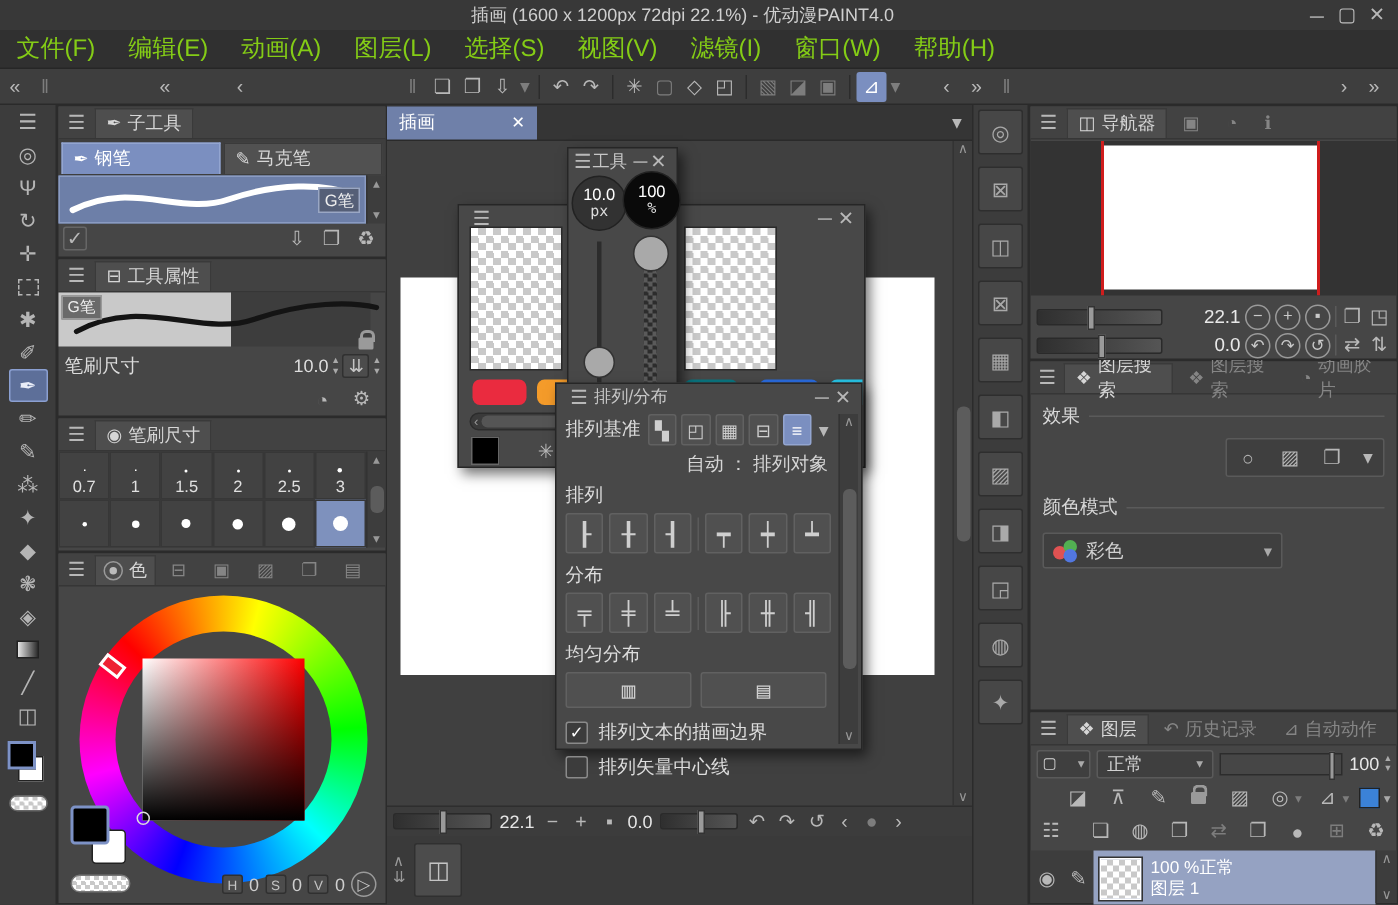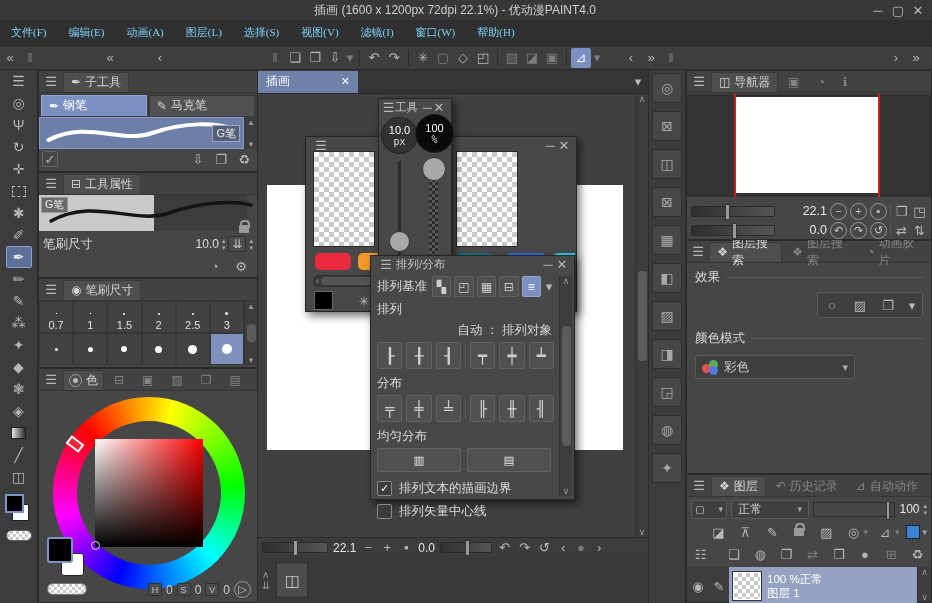--- a/index.html
+++ b/index.html
@@ -15,21 +15,21 @@
          background:#4c4c4c; border:1px solid #303030; color:#c4c4c4; border-radius:2px; }
   .dim { color:#7d7d7d; }
   .sel-blue { background:#7b8fc0 !important; color:#fff !important; border-color:#93a5d0 !important; }
   .chk   { background:repeating-conic-gradient(#c9c9c9 0% 25%, #ffffff 0% 50%); background-size:10px 10px; }
   .chk6  { background-size:6px 6px; }
   .chk8  { background-size:8px 8px; }
   .chkdk { background:repeating-conic-gradient(#2c2c2c 0% 25%, #5a5a5a 0% 50%); background-size:8px 8px; }
   
   .titlebar { left:0; top:0; width:932px; height:20px; background:#383838; }
   .menubar  { left:0; top:20px; width:932px; height:26px; background:#303030; border-bottom:1px solid #262626; }
-  .menubar .mi { padding:0 11px; height:26px; display:inline-flex; align-items:center; color:#7dd3fc; font-size:11px;font-family:Liberation Serif, serif; }
+  .menubar .mi { padding:0 11px; height:26px; display:inline-flex; align-items:center; color:#84cc16; font-size:16px; }
   .toolbar  { left:0; top:46px; width:932px; height:24px; background:#3e3e3e; border-bottom:1px solid #2a2a2a; }
   .tb-sep { width:1px; height:16px; background:#2c2c2c; margin:0 4px; }
   
   .panel { background:#464646; border:1px solid #2b2b2b; }
   .phead { height:22px; display:flex; align-items:center; background:#424242; border-bottom:1px solid #363636; padding:0 2px; gap:2px; }
   .ptab  { height:20px; display:inline-flex; align-items:center; gap:4px; padding:0 7px; background:#4e4e4e; border:1px solid #3a3a3a; border-bottom:none; font-size:12px; color:#d6d6d6; }
   .ptab.off { background:transparent; border-color:transparent; color:#858585; }
   .sb { width:13px; background:#3d3d3d; border-left:1px solid #333; display:flex; flex-direction:column; align-items:center; justify-content:space-between; font-size:9px; color:#999; }
   .sb .thumb { width:9px; background:#5c5c5c; border-radius:4px; }
   .dropdown { display:inline-flex; align-items:center; background:#3f3f3f; border:1px solid #5a5a5a; border-radius:2px; color:#d2d2d2; }
@@ -438,22 +438,22 @@
   <div class="abs" style="left:6px; top:20px; right:20px; bottom:4px;">
     <div class="row" style="gap:3px;">
       <span style="font-size:12.5px; color:#ddd; width:62px;">排列基准</span>
       <span class="bbtn">▚</span>
       <span class="bbtn">◰</span>
       <span class="bbtn">▦</span>
       <span class="bbtn">⊟</span>
       <span class="bbtn sel-blue">≡</span>
       <span class="ic" style="width:12px">▾</span>
     </div>
+    <div style="text-align:right; margin:4px 2px 2px 0; font-size:12.5px; color:#d6d6d6;">自动 ： 排列对象</div>
     <div style="margin-top:4px; font-size:12.5px; color:#ddd;">排列</div>
-    <div style="text-align:right; margin:4px 2px 2px 0; font-size:12.5px; color:#d6d6d6;">自动 ： 排列对象</div>
     <div class="row" style="gap:4px; margin-top:3px;">
       <span class="abtn mono">┠</span>
       <span class="abtn mono">╂</span>
       <span class="abtn mono">┨</span>
       <span style="width:1px;height:22px;background:#5a5a5a;"></span>
       <span class="abtn mono">┯</span>
       <span class="abtn mono">┿</span>
       <span class="abtn mono">┷</span>
     </div>
     <div style="margin-top:6px; font-size:12.5px; color:#ddd;">分布</div>

